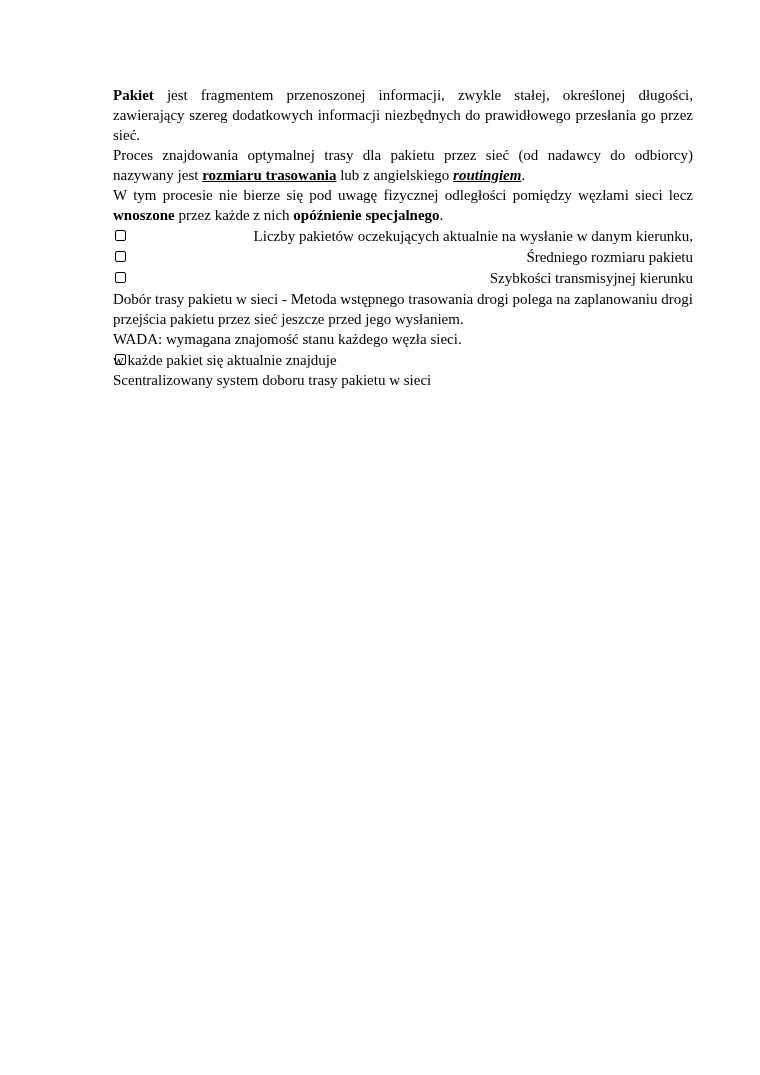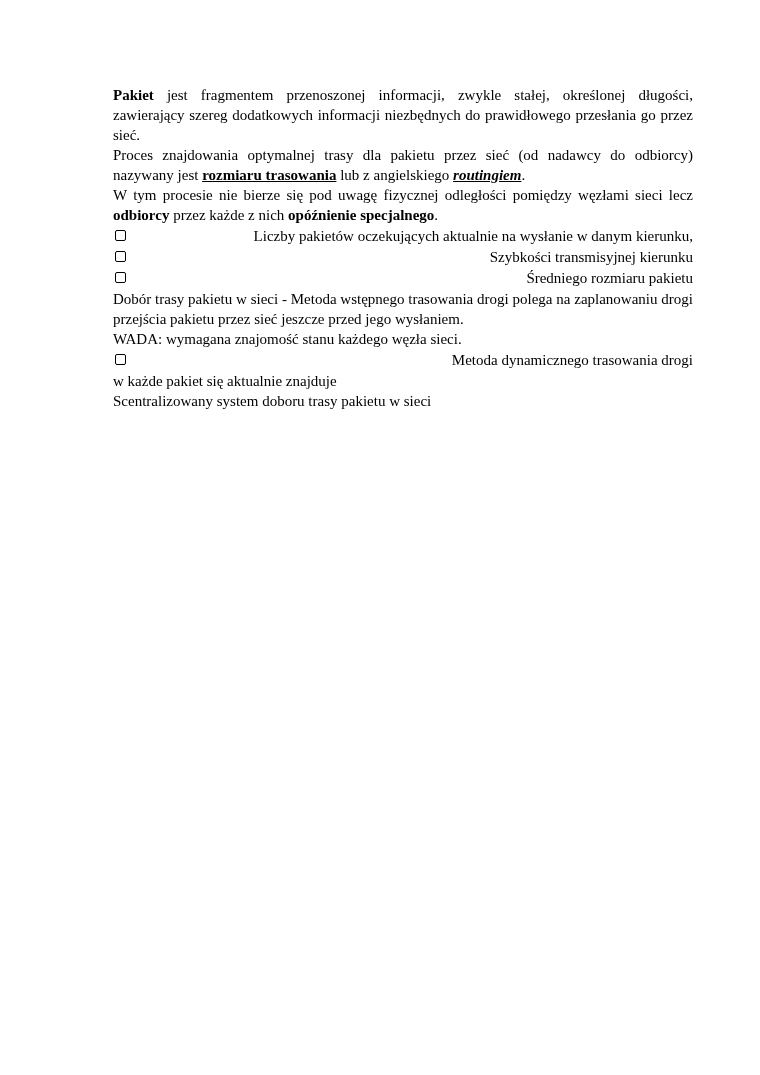--- a/index.html
+++ b/index.html
@@ -49,23 +49,23 @@
   .run-i { font-style: italic; }
   .run-u { text-decoration: underline; }
 </style>
 </head>
 <body>
 
 <div class="page">
   <div class="doc-content">
       <p class="para"><span class="run-b">Pakiet</span><span> jest fragmentem przenoszonej informacji, zwykle stałej, określonej długości, zawierający szereg dodatkowych informacji niezbędnych do prawidłowego przesłania go przez sieć.</span></p>
       <p class="para"><span>Proces znajdowania optymalnej trasy dla pakietu przez sieć (od nadawcy do odbiorcy) nazywany jest </span><span class="run-b run-u">rozmiaru trasowania</span><span> lub z angielskiego </span><span class="run-b run-i run-u">routingiem</span><span>.</span></p>
-      <p class="para"><span>W tym procesie nie bierze się pod uwagę fizycznej odległości pomiędzy węzłami sieci lecz </span><span class="run-b">odbiorcy</span><span> przez każde z nich </span><span class="run-b">opóźnienie specjalnego</span><span>.</span></p>
+      <p class="para"><span>W tym procesie nie bierze się pod uwagę fizycznej odległości pomiędzy węzłami sieci lecz </span><span class="run-b">wnoszone</span><span> przez każde z nich </span><span class="run-b">opóźnienie specjalnego</span><span>.</span></p>
       <div class="bullet-item"><span class="bullet-square"></span><span>Liczby pakietów oczekujących aktualnie na wysłanie w danym kierunku,</span></div>
+      <div class="bullet-item"><span class="bullet-square"></span><span>Średniego rozmiaru pakietu</span></div>
       <div class="bullet-item"><span class="bullet-square"></span><span>Szybkości transmisyjnej kierunku</span></div>
-      <div class="bullet-item"><span class="bullet-square"></span><span>Średniego rozmiaru pakietu</span></div>
       <p class="para"><span>Dobór trasy pakietu w sieci - Metoda wstępnego trasowania drogi polega na zaplanowaniu drogi przejścia pakietu przez sieć jeszcze przed jego wysłaniem.</span></p>
       <p class="para"><span>WADA: wymagana znajomość stanu każdego węzła sieci.</span></p>
-      <div class="bullet-item"><span class="bullet-square"></span><span>Metoda dynamicznego trasowania drogi</span></div>
+      <div class="bullet-item"><span class="bullet-square"></span></div>
       <p class="para"><span>w każde pakiet się aktualnie znajduje</span></p>
       <p class="para"><span>Scentralizowany system doboru trasy pakietu w sieci</span></p>
     </div>
 </div>
 
 </body></html>

